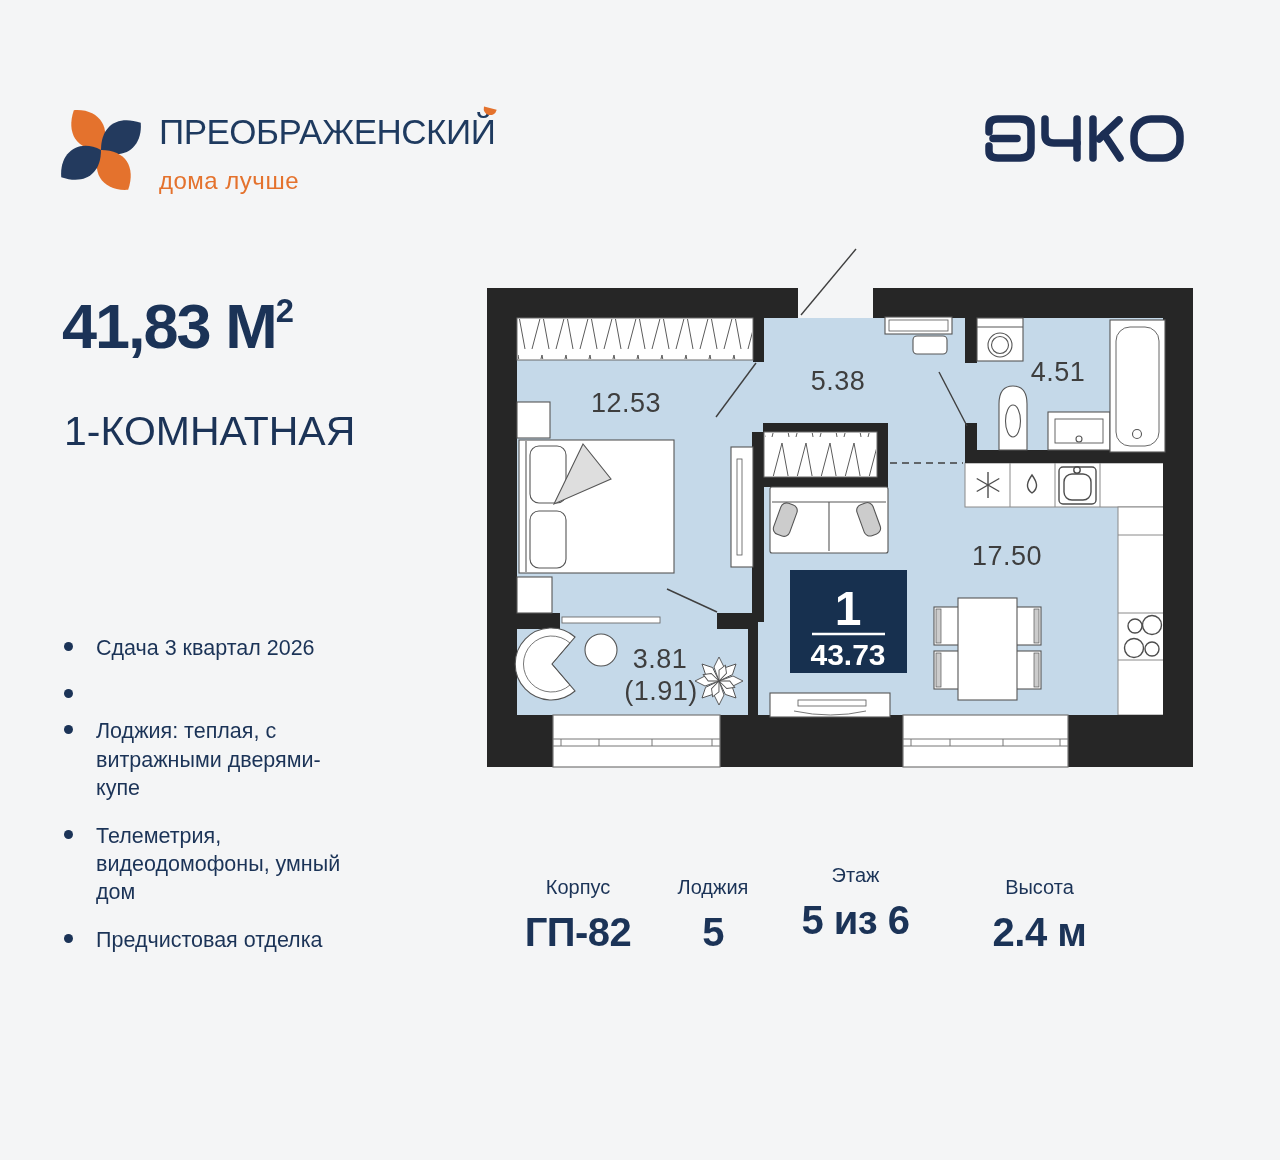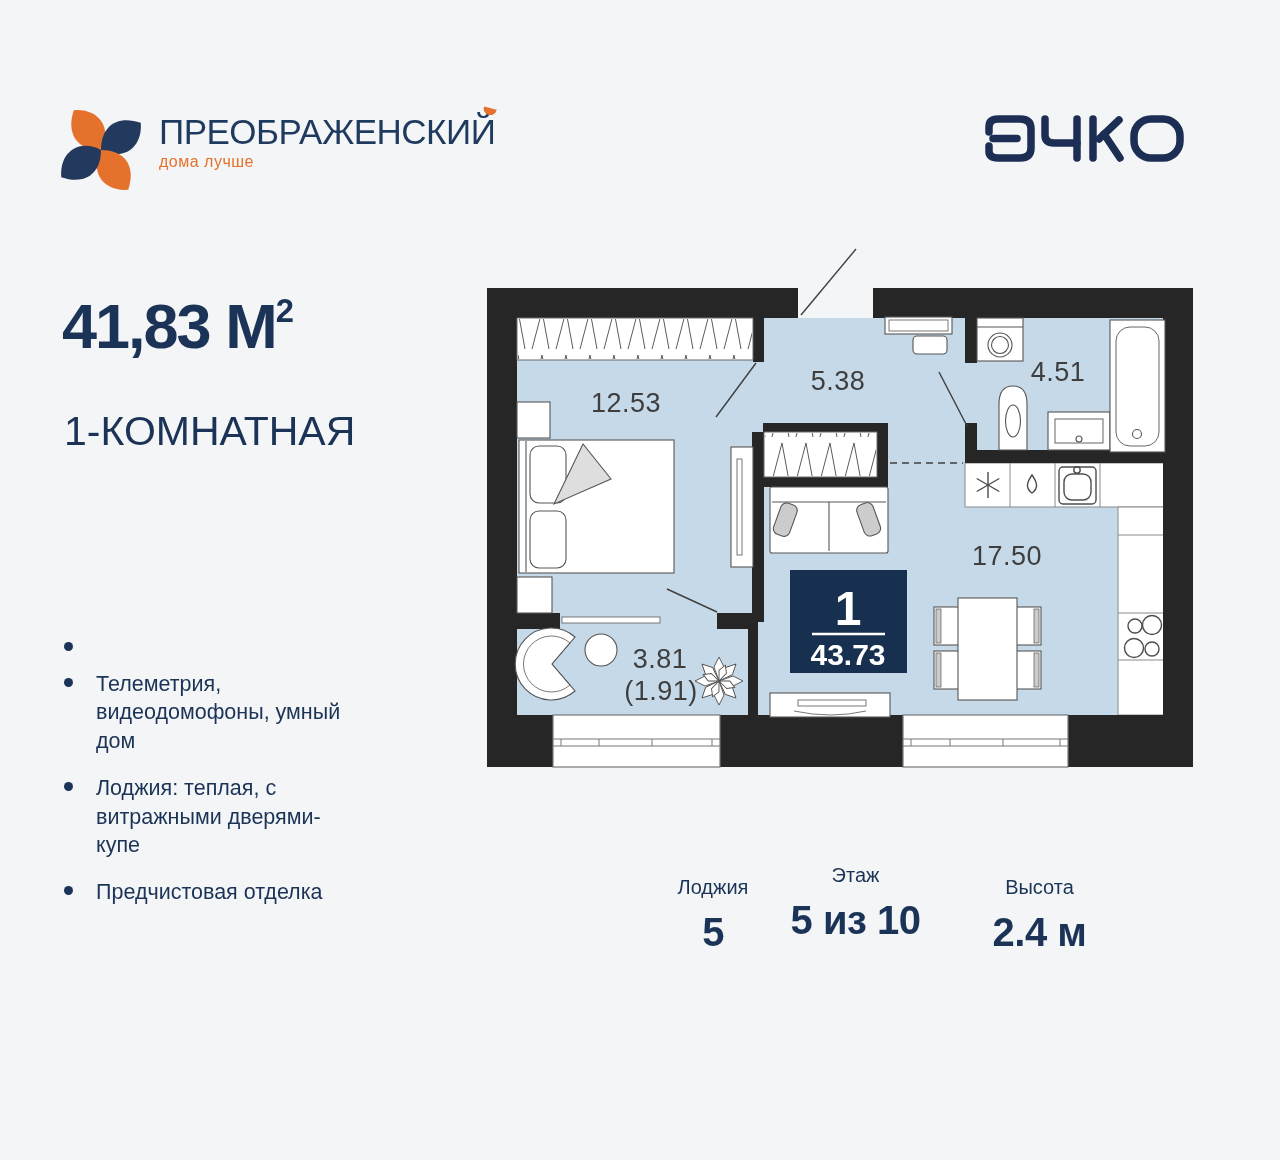--- a/index.html
+++ b/index.html
@@ -6,21 +6,21 @@
   #canvas{position:relative;width:1280px;height:1160px;background:#f4f5f6;overflow:hidden;
           font-family:"Liberation Sans",sans-serif;color:#1b3357;}
 
   
   .brand{position:absolute;left:57px;top:106px;display:flex;align-items:flex-start;}
   .brand-icon{width:88px;height:88px;}
   .brand-text{margin-left:14px;padding-top:8px;}
   .brand-name{font-size:35px;font-weight:400;letter-spacing:-0.5px;color:#1e3a5f;line-height:1;position:relative;white-space:nowrap;}
   .breve-accent{position:absolute;top:-6px;right:-1px;width:13px;height:7px;background:#e4722d;
                 border-radius:0 0 8px 8px;transform:rotate(14deg);}
-  .brand-tagline{font-size:16px;color:#e4722d;margin-top:4px;letter-spacing:0.5px;}
+  .brand-tagline{font-size:24px;color:#e4722d;margin-top:18px;letter-spacing:0.5px;}
   .enko-logo{position:absolute;left:973px;top:110px;}
 
   
   .area-line{position:absolute;left:62px;top:292px;font-size:63px;font-weight:700;letter-spacing:-2px;color:#1b3357;line-height:1.1;}
   .area-line sup{font-size:0.52em;vertical-align:super;position:relative;top:-4px;letter-spacing:0;}
   .flat-type{position:absolute;left:64px;top:408px;font-size:41px;font-weight:400;letter-spacing:0px;color:#1b3357;}
 
   
   .features{position:absolute;left:64px;top:634px;width:292px;list-style:none;margin:0;padding:0;}
   .features li{display:flex;margin-bottom:19px;font-size:21.5px;line-height:1.32;color:#1b3357;}
@@ -78,28 +78,32 @@
   </svg>
 
   <div class="area-line">
     <span>41,83 М</span><sup>2</sup>
   </div>
   <div class="flat-type">1-КОМНАТНАЯ</div>
 
   <ul class="features">
     <li>
         <span class="dot"></span>
+        <span>Сдача 3 квартал 2026</span>
+      </li>
+    <li>
+        <span class="dot"></span>
+      </li>
+    <li>
+        <span class="dot"></span>
+        <span>Лоджия: теплая, с витражными дверями-купе</span>
       </li>
     <li>
         <span class="dot"></span>
         <span>Телеметрия, видеодомофоны, умный дом</span>
-      </li>
-    <li>
-        <span class="dot"></span>
-        <span>Лоджия: теплая, с витражными дверями-купе</span>
       </li>
     <li>
         <span class="dot"></span>
         <span>Предчистовая отделка</span>
       </li>
   </ul>
 
   <svg class="plan" viewBox="480 240 720 535">
     <defs>
       <pattern id="hatch" width="24" height="44" patternUnits="userSpaceOnUse">
@@ -284,26 +288,30 @@
     </g>
 
     <g>
       <rect x="790" y="570" width="117" height="103" fill="#17304f"></rect>
       <text class="badge-num" x="848" y="625" text-anchor="middle">1</text>
       <line x1="812" y1="634" x2="885" y2="634" stroke="#ffffff" stroke-width="2.5"></line>
       <text class="badge-area" x="848" y="665" text-anchor="middle">43.73</text>
     </g>
   </svg>
 
+  <div class="detail-col col-0">
+    <div class="detail-label">Корпус</div>
+    <div class="detail-value">ГП-82</div>
+  </div>
   <div class="detail-col col-1">
     <div class="detail-label">Лоджия</div>
     <div class="detail-value">5</div>
   </div>
   <div class="detail-col col-2">
     <div class="detail-label">Этаж</div>
-    <div class="detail-value">5 из 10</div>
+    <div class="detail-value">5 из 6</div>
   </div>
   <div class="detail-col col-3">
     <div class="detail-label">Высота</div>
     <div class="detail-value">2.4 м</div>
   </div>
 
 </div>
 
 </body></html>

